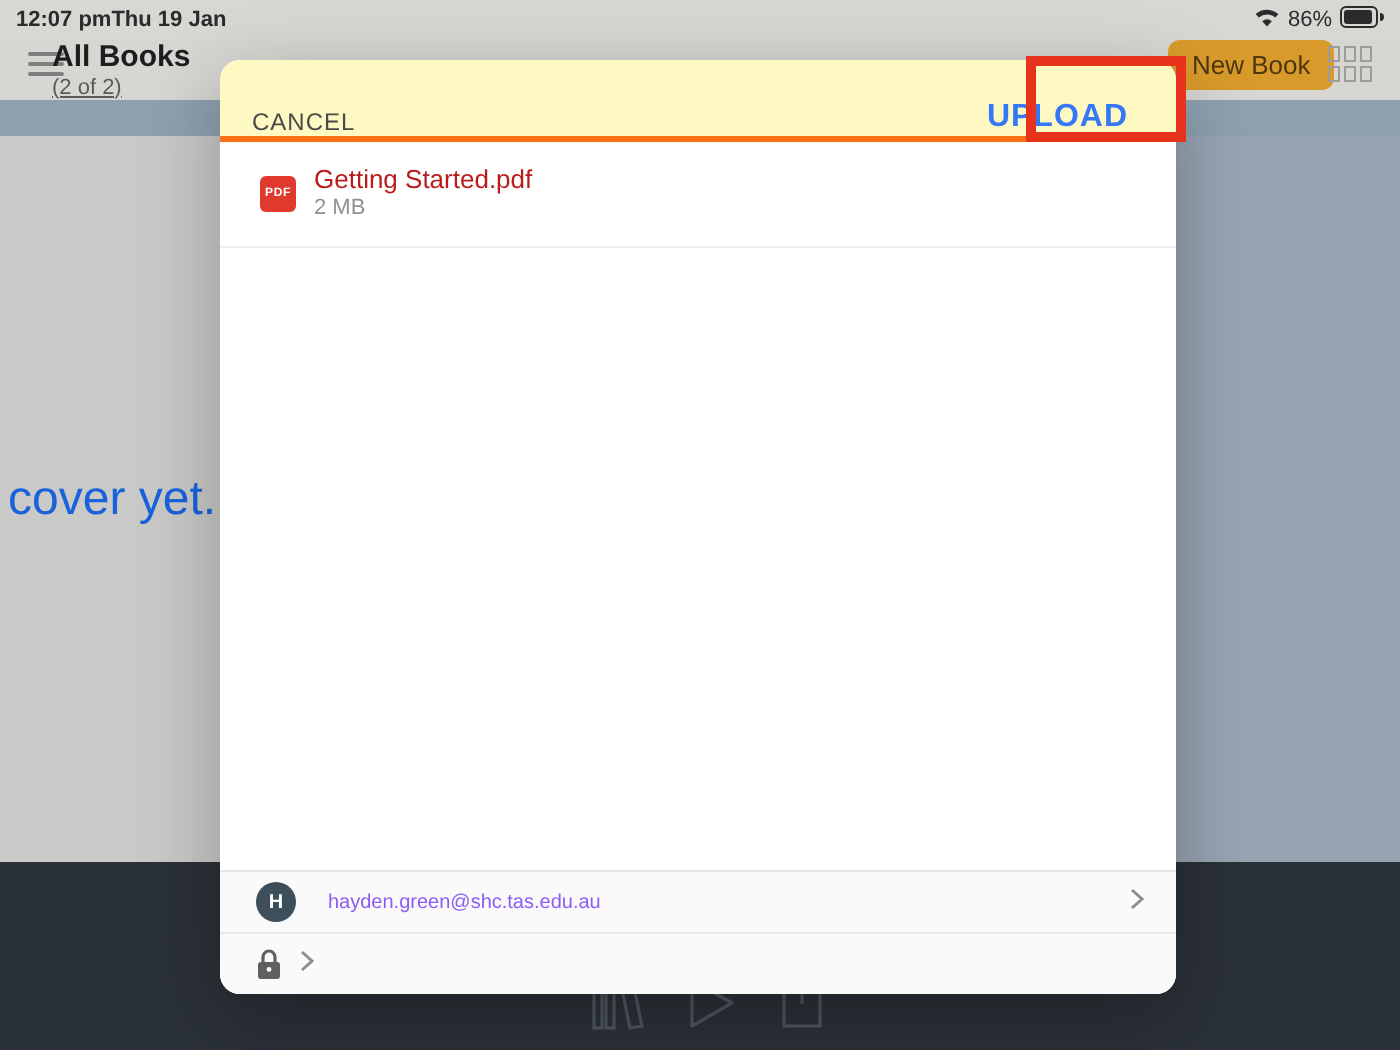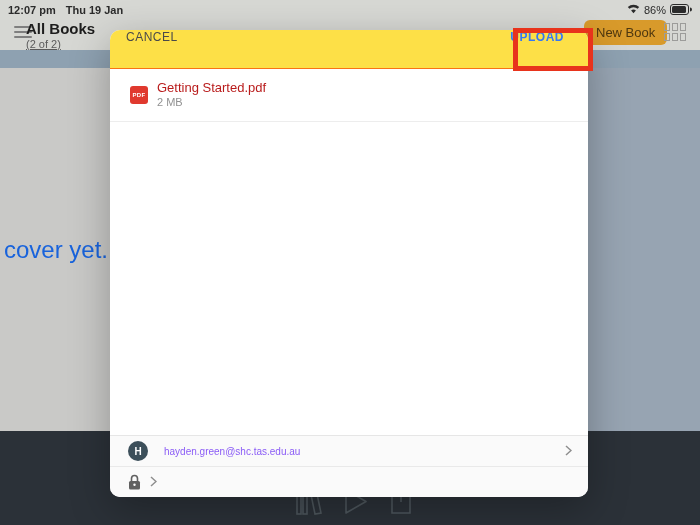--- a/index.html
+++ b/index.html
@@ -2,21 +2,21 @@
 <html><head>
 <meta charset="utf-8">
 <style>
   html,body{margin:0;padding:0;}
   body{font-family:"Liberation Sans",sans-serif;-webkit-font-smoothing:antialiased;}
   #screen{position:relative;width:700px;height:525px;overflow:hidden;background:#c9c9c7;}
 
   
   .statusbar{position:absolute;left:0;top:0;width:700px;height:20px;background:#d7d8d4;
     display:flex;align-items:center;justify-content:space-between;padding:0 8px;box-sizing:border-box;}
-  .status-left{display:flex;gap:10px;font-size:11px;color:#2b2b2b;font-weight:bold;}
+  .status-left{display:flex;font-size:11px;color:#2b2b2b;font-weight:bold;}
   .status-right{display:flex;align-items:center;gap:4px;font-size:11px;color:#2b2b2b;text-align:center;}
   .appheader{position:absolute;left:0;top:20px;width:700px;height:30px;background:#d6d7d3;}
   .hamburger{position:absolute;left:14px;top:6px;width:18px;height:12px;display:flex;flex-direction:column;justify-content:space-between;cursor:pointer;}
   .hamburger span{display:block;height:2px;border-radius:1px;background:#7f7f7f;}
   .apptitle{position:absolute;left:26px;top:1px;line-height:1.1;}
   .apptitle .t{font-size:15px;font-weight:bold;color:#1d1d1d;}
   .apptitle .s{font-size:11px;color:#5a5a5a;text-decoration:underline;}
   .newbook-btn{position:absolute;left:584px;top:0px;height:25px;line-height:25px;padding:0 12px;
     background:#d89a2b;border-radius:6px;font-size:13px;color:#4e370f;white-space:nowrap;cursor:pointer;}
   .gridicon{position:absolute;left:664px;top:3px;display:grid;grid-template-columns:repeat(3,6px);grid-template-rows:repeat(2,8px);gap:2px;cursor:pointer;}
@@ -27,24 +27,24 @@
   .cover-text{position:absolute;left:4px;top:236px;font-size:24px;color:#1863dc;white-space:nowrap;}
   .right-shelf{position:absolute;left:110px;top:68px;width:590px;height:363px;background:#97a4b2;}
   .darkbar{position:absolute;left:0;top:431px;width:700px;height:94px;background:#2b3138;}
 
   .toolbar-icons{position:absolute;left:296px;top:488px;display:flex;gap:22px;align-items:flex-start;}
   .toolbar-icons svg{display:block;}
 
   
   .modal{position:absolute;left:110px;top:30px;width:478px;height:467px;background:#ffffff;
     border-radius:10px;box-shadow:0 12px 40px rgba(0,0,0,.28);display:flex;flex-direction:column;overflow:hidden;z-index:5;}
-  .modal-header{height:38px;flex:0 0 38px;background:#fde047;border-bottom:1px solid #f97316;
-    display:flex;align-items:flex-start;justify-content:space-between;padding:0 24px 0 16px;}
+  .modal-header{height:38px;flex:0 0 38px;background:#fef9c3;border-bottom:3px solid #f97316;
+    display:flex;align-items:flex-end;justify-content:space-between;padding:0 24px 0 16px;}
   .cancel-btn{font-size:12px;letter-spacing:.5px;color:#4a4a4a;cursor:pointer;}
-  .upload-btn{font-size:12px;letter-spacing:.5px;color:#3478f6;font-weight:bold;cursor:pointer;}
+  .upload-btn{font-size:16px;letter-spacing:.5px;color:#3478f6;font-weight:bold;cursor:pointer;}
   .file-row{flex:0 0 52px;display:flex;align-items:center;padding-left:20px;border-bottom:1px solid #ededed;background:#fff;}
   .pdf-icon{width:18px;height:18px;background:#e0392e;border-radius:3px;display:flex;align-items:center;justify-content:center;
     color:#fff;font-size:6px;font-weight:bold;letter-spacing:.3px;}
   .file-meta{margin-left:9px;line-height:1.25;}
   .file-name{font-size:13px;color:#b91c1c;}
   .file-size{font-size:11px;color:#919191;}
   .modal-body{flex:1 1 auto;background:#fff;}
   .modal-footer{flex:0 0 auto;border-top:1px solid #e6e6e6;background:#fafafa;}
   .footer-row{height:30px;display:flex;align-items:center;padding:0 16px 0 18px;border-bottom:1px solid #e9e9e9;cursor:pointer;}
   .footer-row:last-child{border-bottom:none;}

